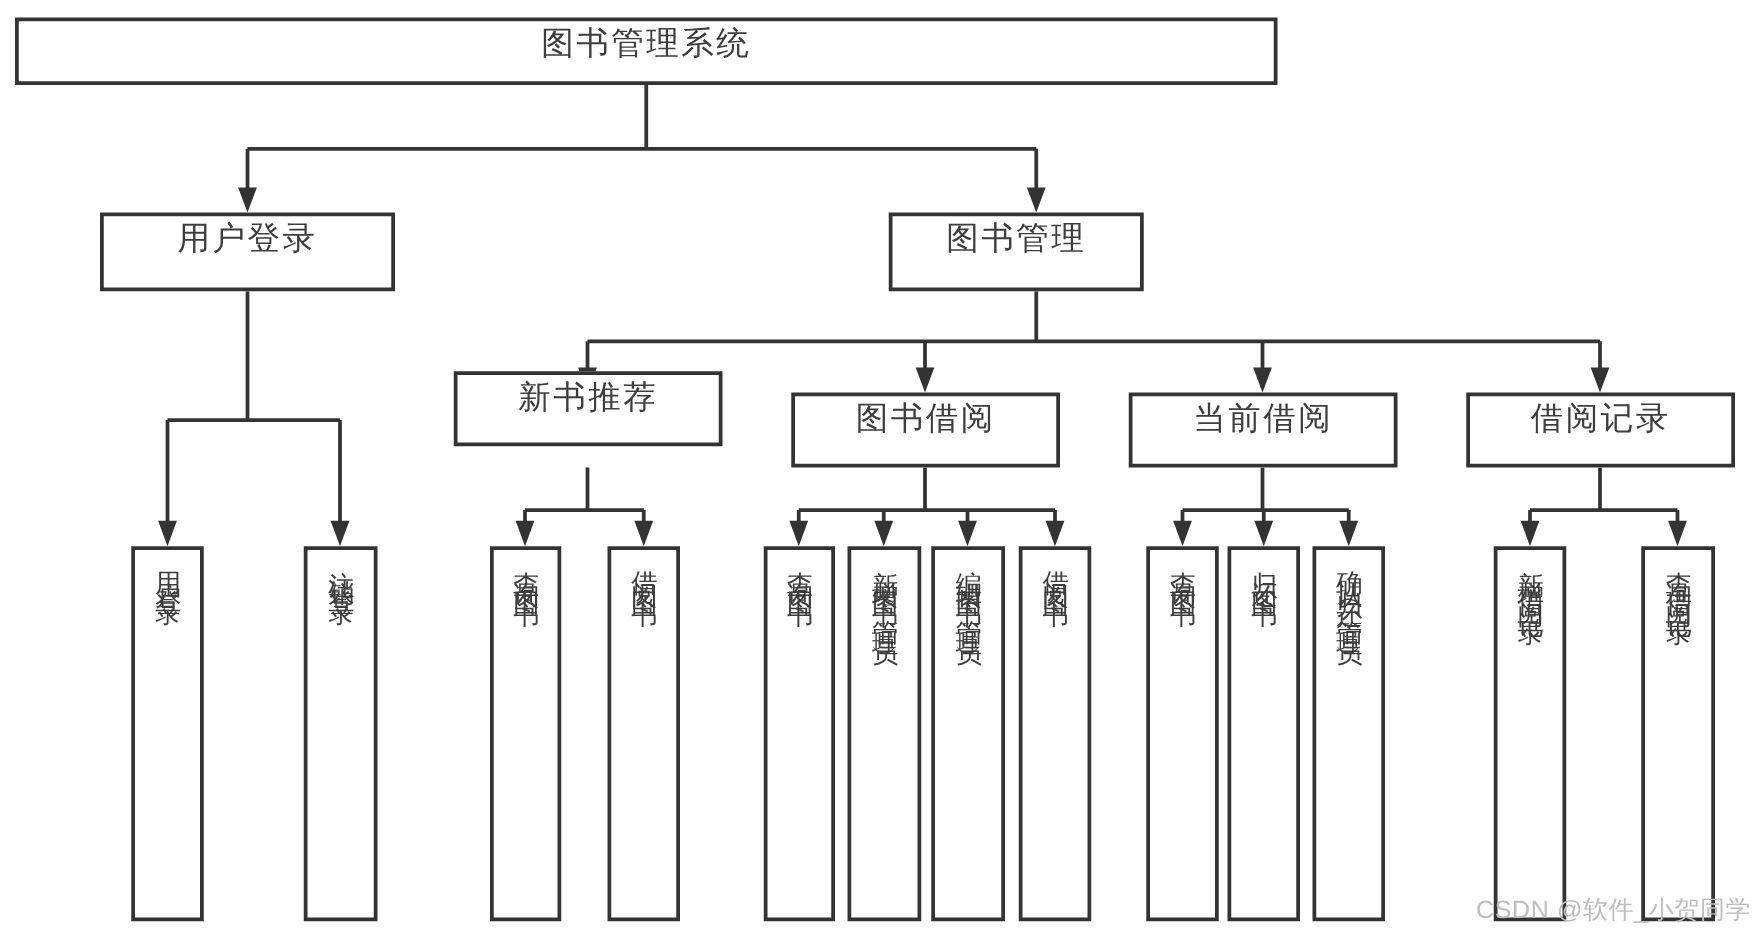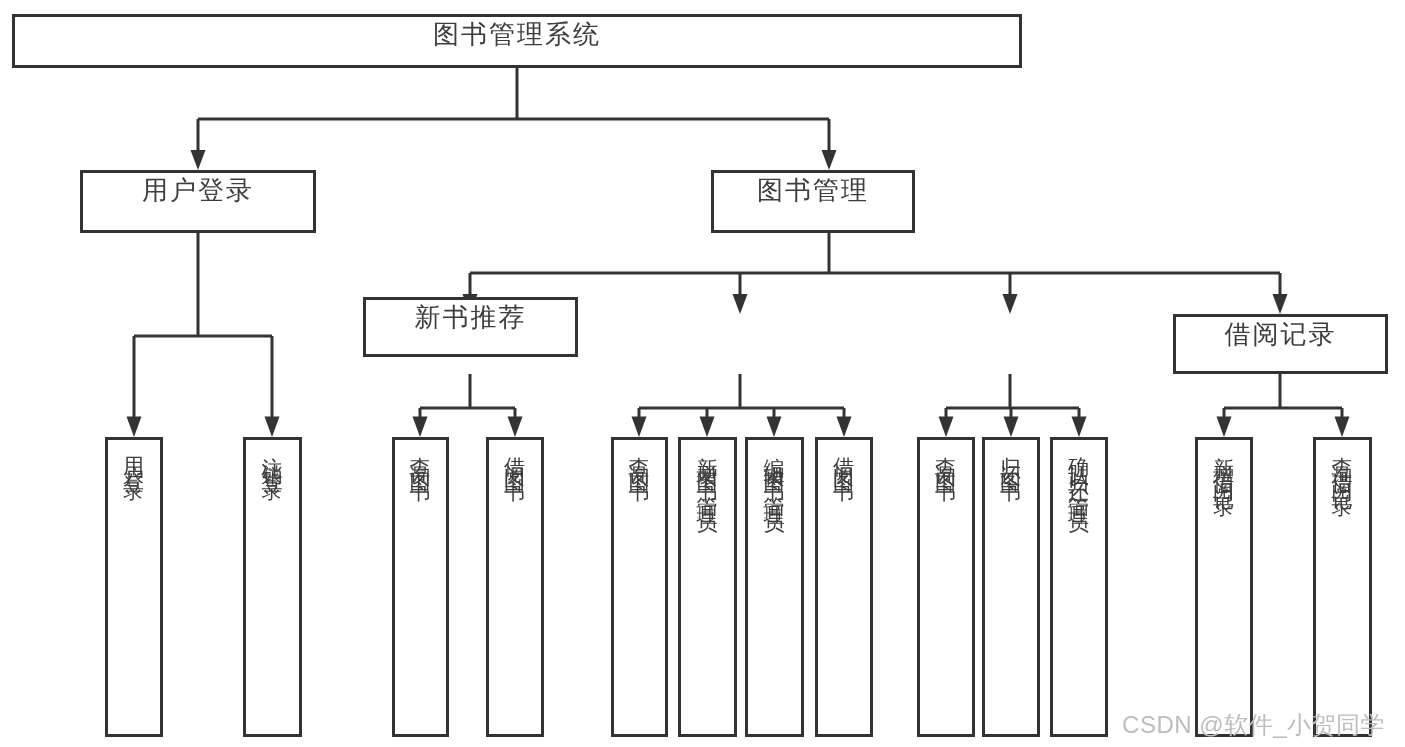--- a/index.html
+++ b/index.html
@@ -49,23 +49,23 @@
   .node.v span {
     writing-mode: vertical-rl;
     text-orientation: mixed;
     font-size: 21px;
     line-height: 1;
     letter-spacing: 8px;
     white-space: nowrap;
   }
   .watermark {
     position: absolute;
-    right: 20px;
+    right: 4px;
     bottom: 6px;
-    font-size: 24px;
+    font-size: 20px;
     letter-spacing: 0.5px;
     color: var(--wm);
     z-index: 5;
   }
 </style>
 </head>
 <body>
 
 <div class="canvas">
 
@@ -119,20 +119,26 @@
   <div class="node h" style="left:80px;top:170px;width:236px;height:63px">
     <span>用户登录</span>
   </div>
   <div class="node h" style="left:711px;top:170px;width:204px;height:63px">
     <span>图书管理</span>
   </div>
 
   <div class="node h" style="left:363px;top:297px;width:215px;height:60px">
     <span>新书推荐</span>
   </div>
+  <div class="node h" style="left:633px;top:314px;width:215px;height:60px">
+    <span>图书借阅</span>
+  </div>
+  <div class="node h" style="left:903px;top:314px;width:215px;height:60px">
+    <span>当前借阅</span>
+  </div>
   <div class="node h" style="left:1173px;top:314px;width:215px;height:60px">
     <span>借阅记录</span>
   </div>
 
   <div class="node v" style="left:105px;top:437px;width:58px;height:300px">
     <span>用户登录</span>
   </div>
   <div class="node v" style="left:243px;top:437px;width:59px;height:300px">
     <span>注销登录</span>
   </div>

